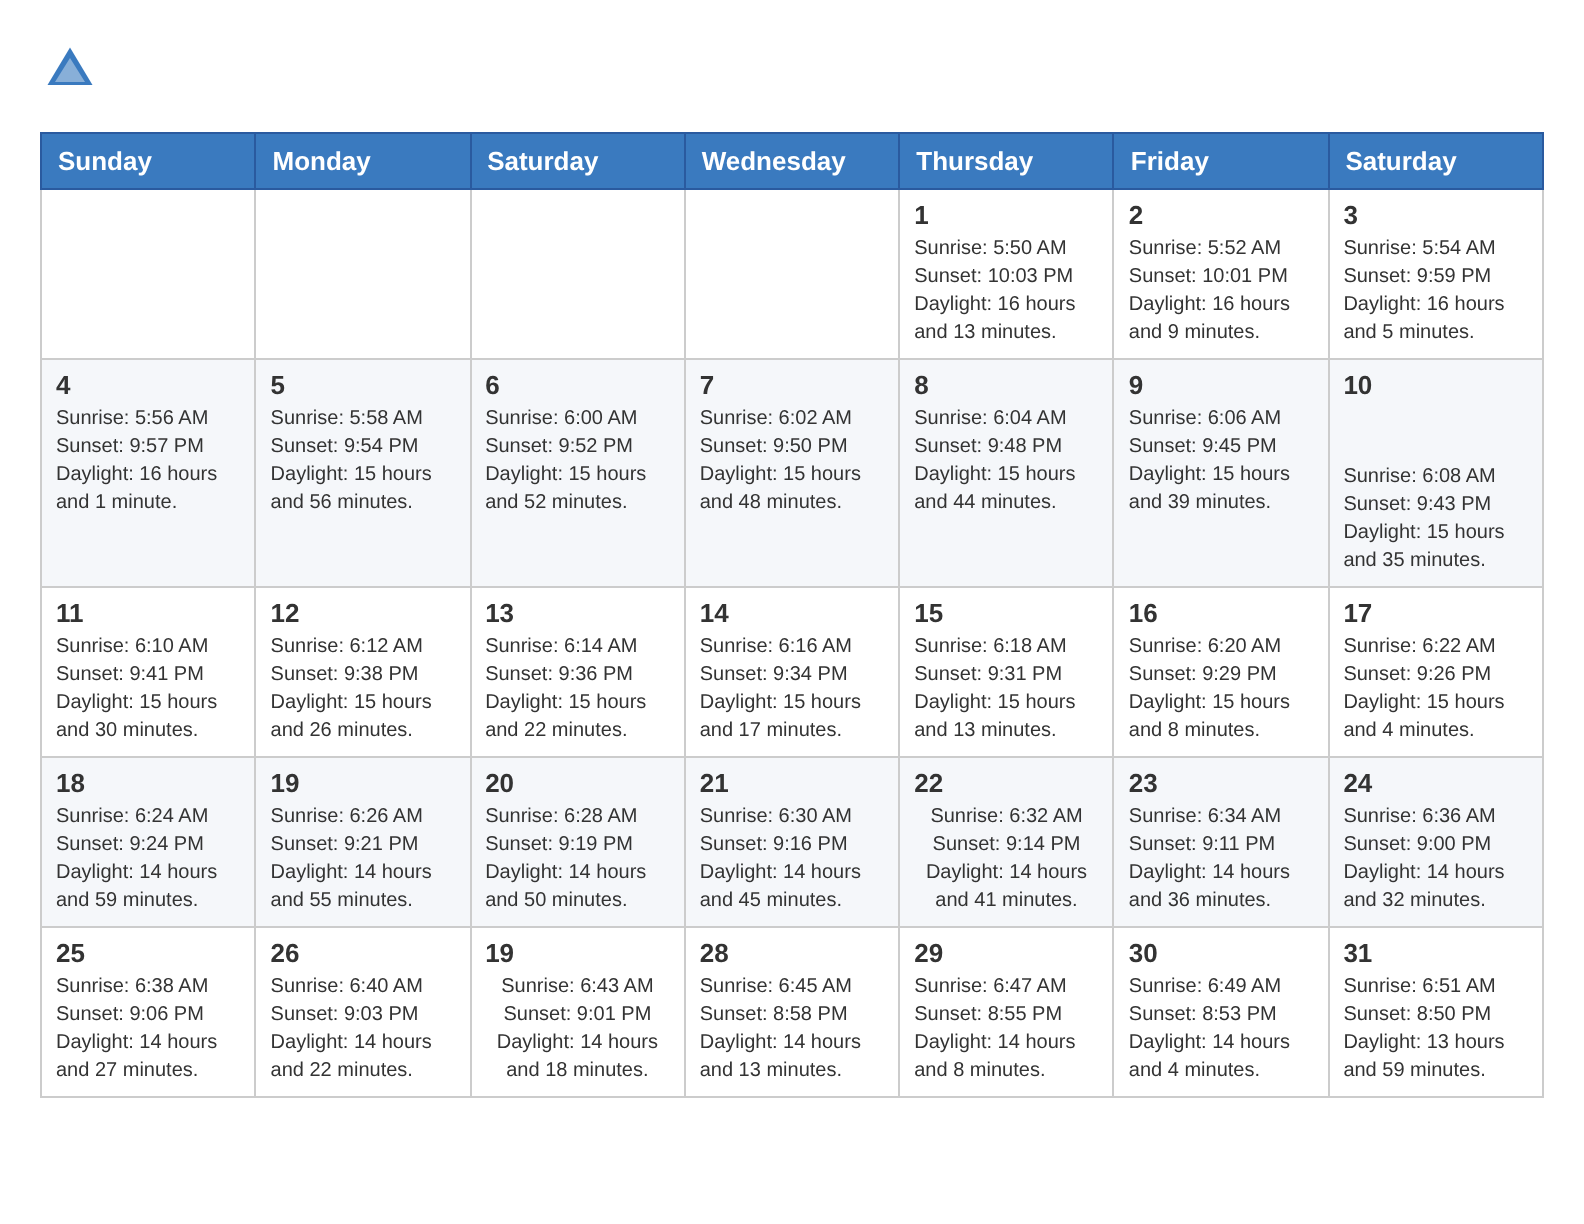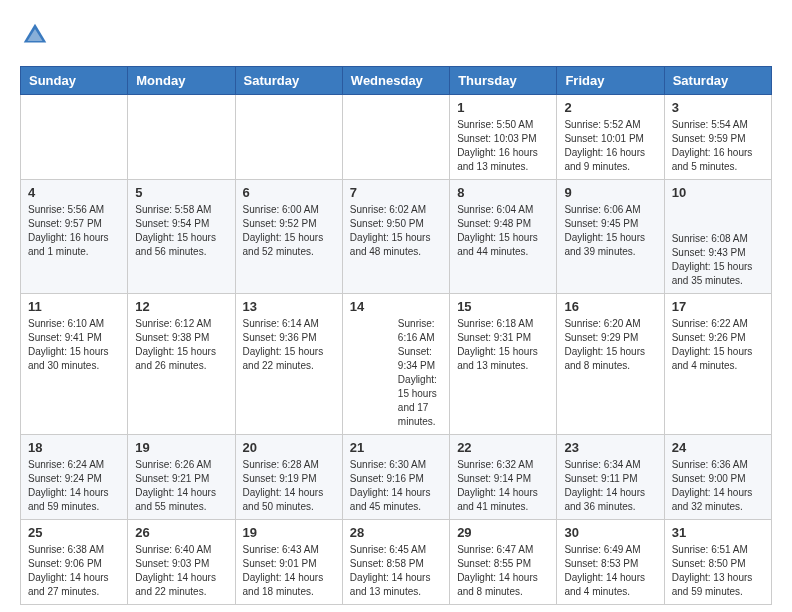--- a/index.html
+++ b/index.html
@@ -221,21 +221,21 @@
         </td>
         <td>
           <span class="day-number">13</span>
           <div class="day-info" style="white-space: pre-line;">Sunrise: 6:14 AM
 Sunset: 9:36 PM
 Daylight: 15 hours
 and 22 minutes.</div>
         </td>
         <td>
           <span class="day-number">14</span>
-          <div class="day-info" style="white-space: pre-line; margin-left: 48px;">Sunrise: 6:16 AM
+          <div class="day-info" style="white-space: pre-line;">Sunrise: 6:16 AM
 Sunset: 9:34 PM
 Daylight: 15 hours
 and 17 minutes.</div>
         </td>
         <td>
           <span class="day-number">15</span>
           <div class="day-info" style="white-space: pre-line;">Sunrise: 6:18 AM
 Sunset: 9:31 PM
 Daylight: 15 hours
 and 13 minutes.</div>
@@ -279,21 +279,21 @@
         </td>
         <td>
           <span class="day-number">21</span>
           <div class="day-info" style="white-space: pre-line;">Sunrise: 6:30 AM
 Sunset: 9:16 PM
 Daylight: 14 hours
 and 45 minutes.</div>
         </td>
         <td>
           <span class="day-number">22</span>
-          <div class="day-info" style="white-space: pre-line;">Sunrise: 6:32 AM
+          <div class="day-info" style="white-space: pre-line; text-align: center;">Sunrise: 6:32 AM
 Sunset: 9:14 PM
 Daylight: 14 hours
 and 41 minutes.</div>
         </td>
         <td>
           <span class="day-number">23</span>
           <div class="day-info" style="white-space: pre-line;">Sunrise: 6:34 AM
 Sunset: 9:11 PM
 Daylight: 14 hours
 and 36 minutes.</div>
@@ -316,21 +316,21 @@
         </td>
         <td>
           <span class="day-number">26</span>
           <div class="day-info" style="white-space: pre-line;">Sunrise: 6:40 AM
 Sunset: 9:03 PM
 Daylight: 14 hours
 and 22 minutes.</div>
         </td>
         <td>
           <span class="day-number">19</span>
-          <div class="day-info" style="white-space: pre-line;">Sunrise: 6:43 AM
+          <div class="day-info" style="white-space: pre-line; text-align: center;">Sunrise: 6:43 AM
 Sunset: 9:01 PM
 Daylight: 14 hours
 and 18 minutes.</div>
         </td>
         <td>
           <span class="day-number">28</span>
           <div class="day-info" style="white-space: pre-line;">Sunrise: 6:45 AM
 Sunset: 8:58 PM
 Daylight: 14 hours
 and 13 minutes.</div>

